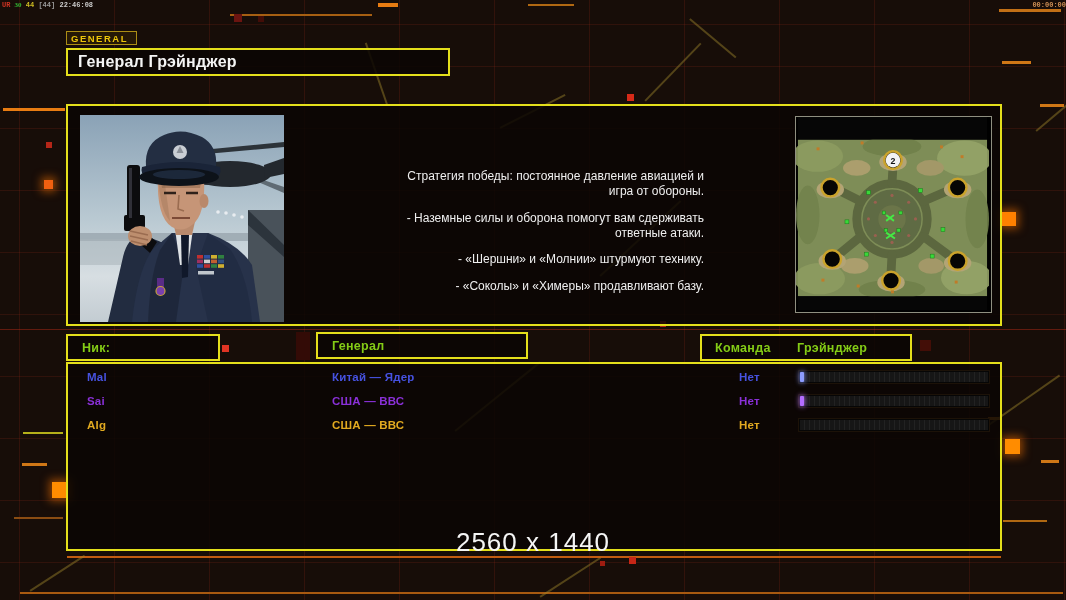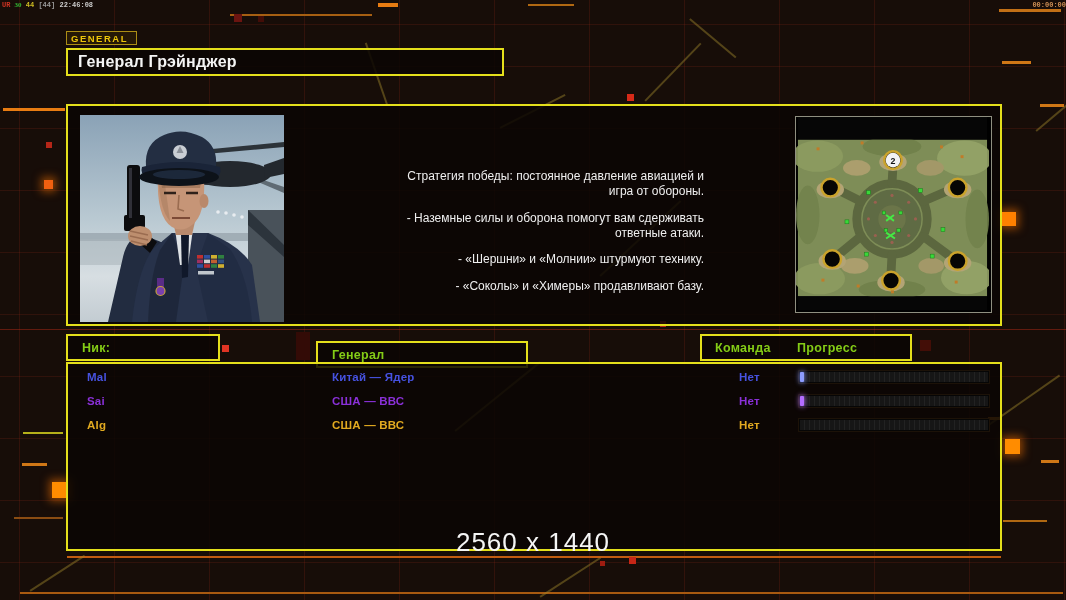--- a/index.html
+++ b/index.html
@@ -112,21 +112,21 @@
   <div class="sq" style="left:296px;top:332px;width:14px;height:28px;background:#330b06;"></div>
   <div class="sq" style="left:725px;top:338px;width:10px;height:12px;background:#3d0d07;"></div>
   <div class="sq" style="left:920px;top:340px;width:11px;height:11px;background:#430e07;"></div>
   <div class="sq" style="left:629px;top:557px;width:7px;height:7px;background:#c62616;"></div>
   <div class="sq" style="left:600px;top:561px;width:5px;height:5px;background:#9e1c10;"></div>
 
   <div class="gtab">
     <span>GENERAL</span>
   </div>
 
-  <div class="ybox" style="left:66px;top:48px;width:438px;height:28px;display:flex;align-items:center;padding-left:10px;">
+  <div class="ybox" style="left:66px;top:48px;width:384px;height:28px;display:flex;align-items:center;padding-left:10px;">
     <span class="titletext">Генерал Грэйнджер</span>
   </div>
 
   <div class="ybox" style="left:66px;top:104px;width:936px;height:222px;">
 
     <div class="abs" style="left:12px;top:9px;width:204px;height:207px;overflow:hidden;">
       <svg width="204" height="207" viewBox="0 0 204 207">
         <defs>
           <linearGradient id="sky" x1="0" y1="0" x2="0" y2="1">
             <stop offset="0" stop-color="#8aa2b6"></stop>
@@ -303,26 +303,26 @@
 
         <rect width="193" height="23" fill="#060606"></rect>
         <rect y="183" width="193" height="14" fill="#060606"></rect>
       </svg>
     </div>
   </div>
 
   <div class="ybox hdrbox" style="left:66px;top:334px;width:154px;padding-left:14px;">
     <span class="hdrtext">Ник:</span>
   </div>
-  <div class="ybox hdrbox" style="left:316px;top:341px;width:212px;padding-left:14px;">
+  <div class="ybox hdrbox" style="left:316px;top:332px;width:212px;padding-left:14px;">
     <span class="hdrtext">Генерал</span>
   </div>
   <div class="ybox hdrbox" style="left:700px;top:334px;width:212px;padding-left:13px;">
     <span class="hdrtext">Команда</span>
-    <span class="hdrtext" style="position:absolute;left:95px;">Прогресс</span>
+    <span class="hdrtext" style="position:absolute;left:95px;">Грэйнджер</span>
   </div>
 
   <div class="ybox" style="left:66px;top:362px;width:936px;height:189px;">
 
     <div>
       <span class="abs rowtext" style="left: 19px; top: 7px; color: rgb(70, 82, 224);">Mal</span>
       <span class="abs rowtext" style="left: 264px; top: 7px; color: rgb(70, 82, 224);">Китай — Ядер</span>
       <span class="abs rowtext" style="left: 671px; top: 7px; color: rgb(70, 82, 224);">Нет</span>
       <div class="pbar" style="left:731px;top:7px;">
         <div class="pfill" style="box-shadow: rgba(130, 150, 255, 0.7) 0px 0px 5px 1px; background: rgb(140, 156, 255); width: 2%;"></div>

